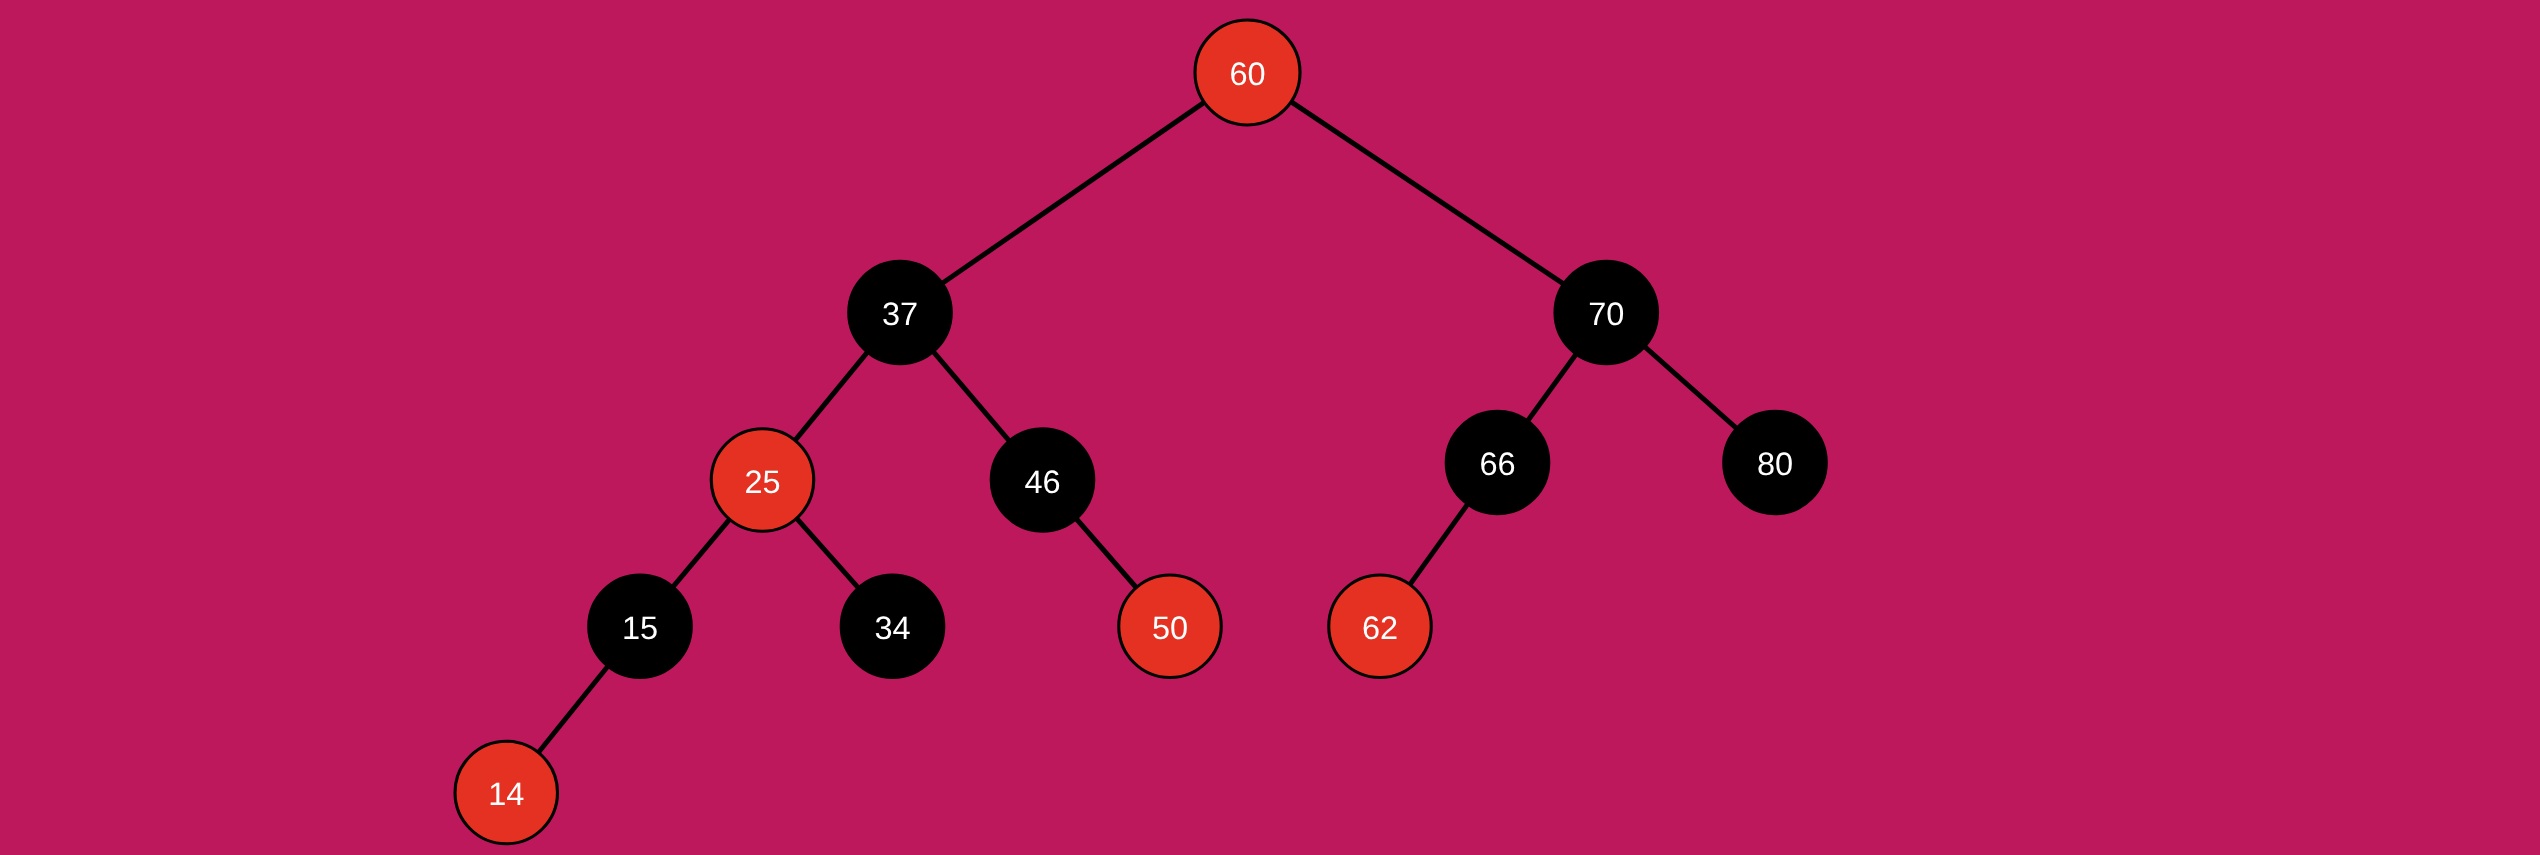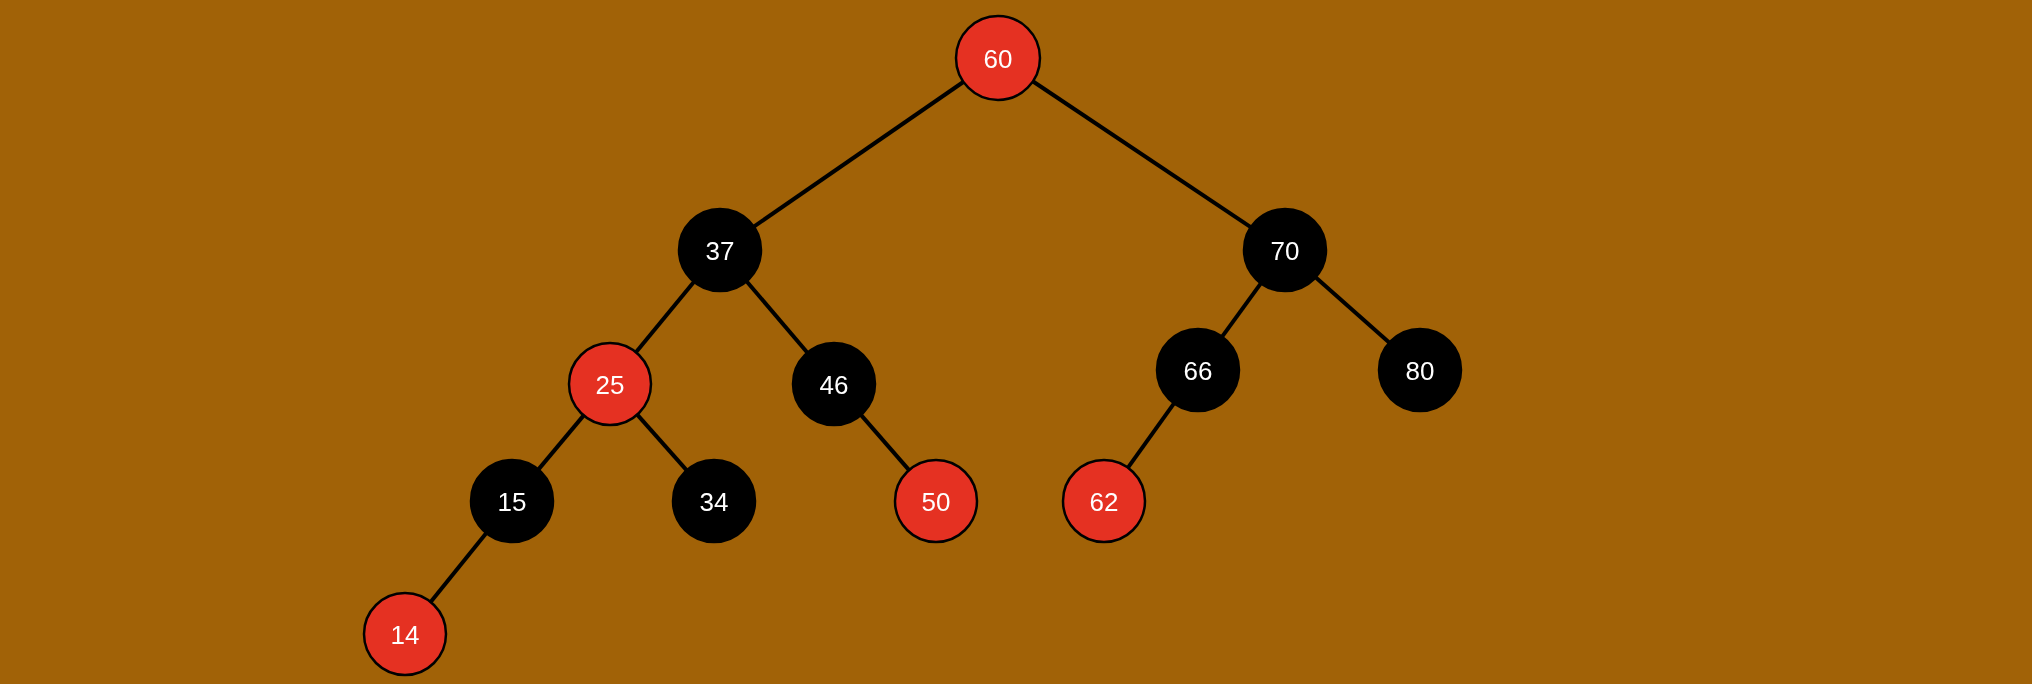--- a/index.html
+++ b/index.html
@@ -8,21 +8,21 @@
     padding: 0;
     background: #ffffff;
   }
   body {
     font-family: "Liberation Sans", sans-serif;
   }
   #tree-canvas-wrap {
     position: relative;
     width: 2032px;
     height: 684px;
-    background: #a16207;
+    background: #be185d;
     overflow: hidden;
   }
   svg#tree-svg {
     position: absolute;
     left: 0;
     top: 0;
     width: 2032px;
     height: 684px;
     display: block;
   }

